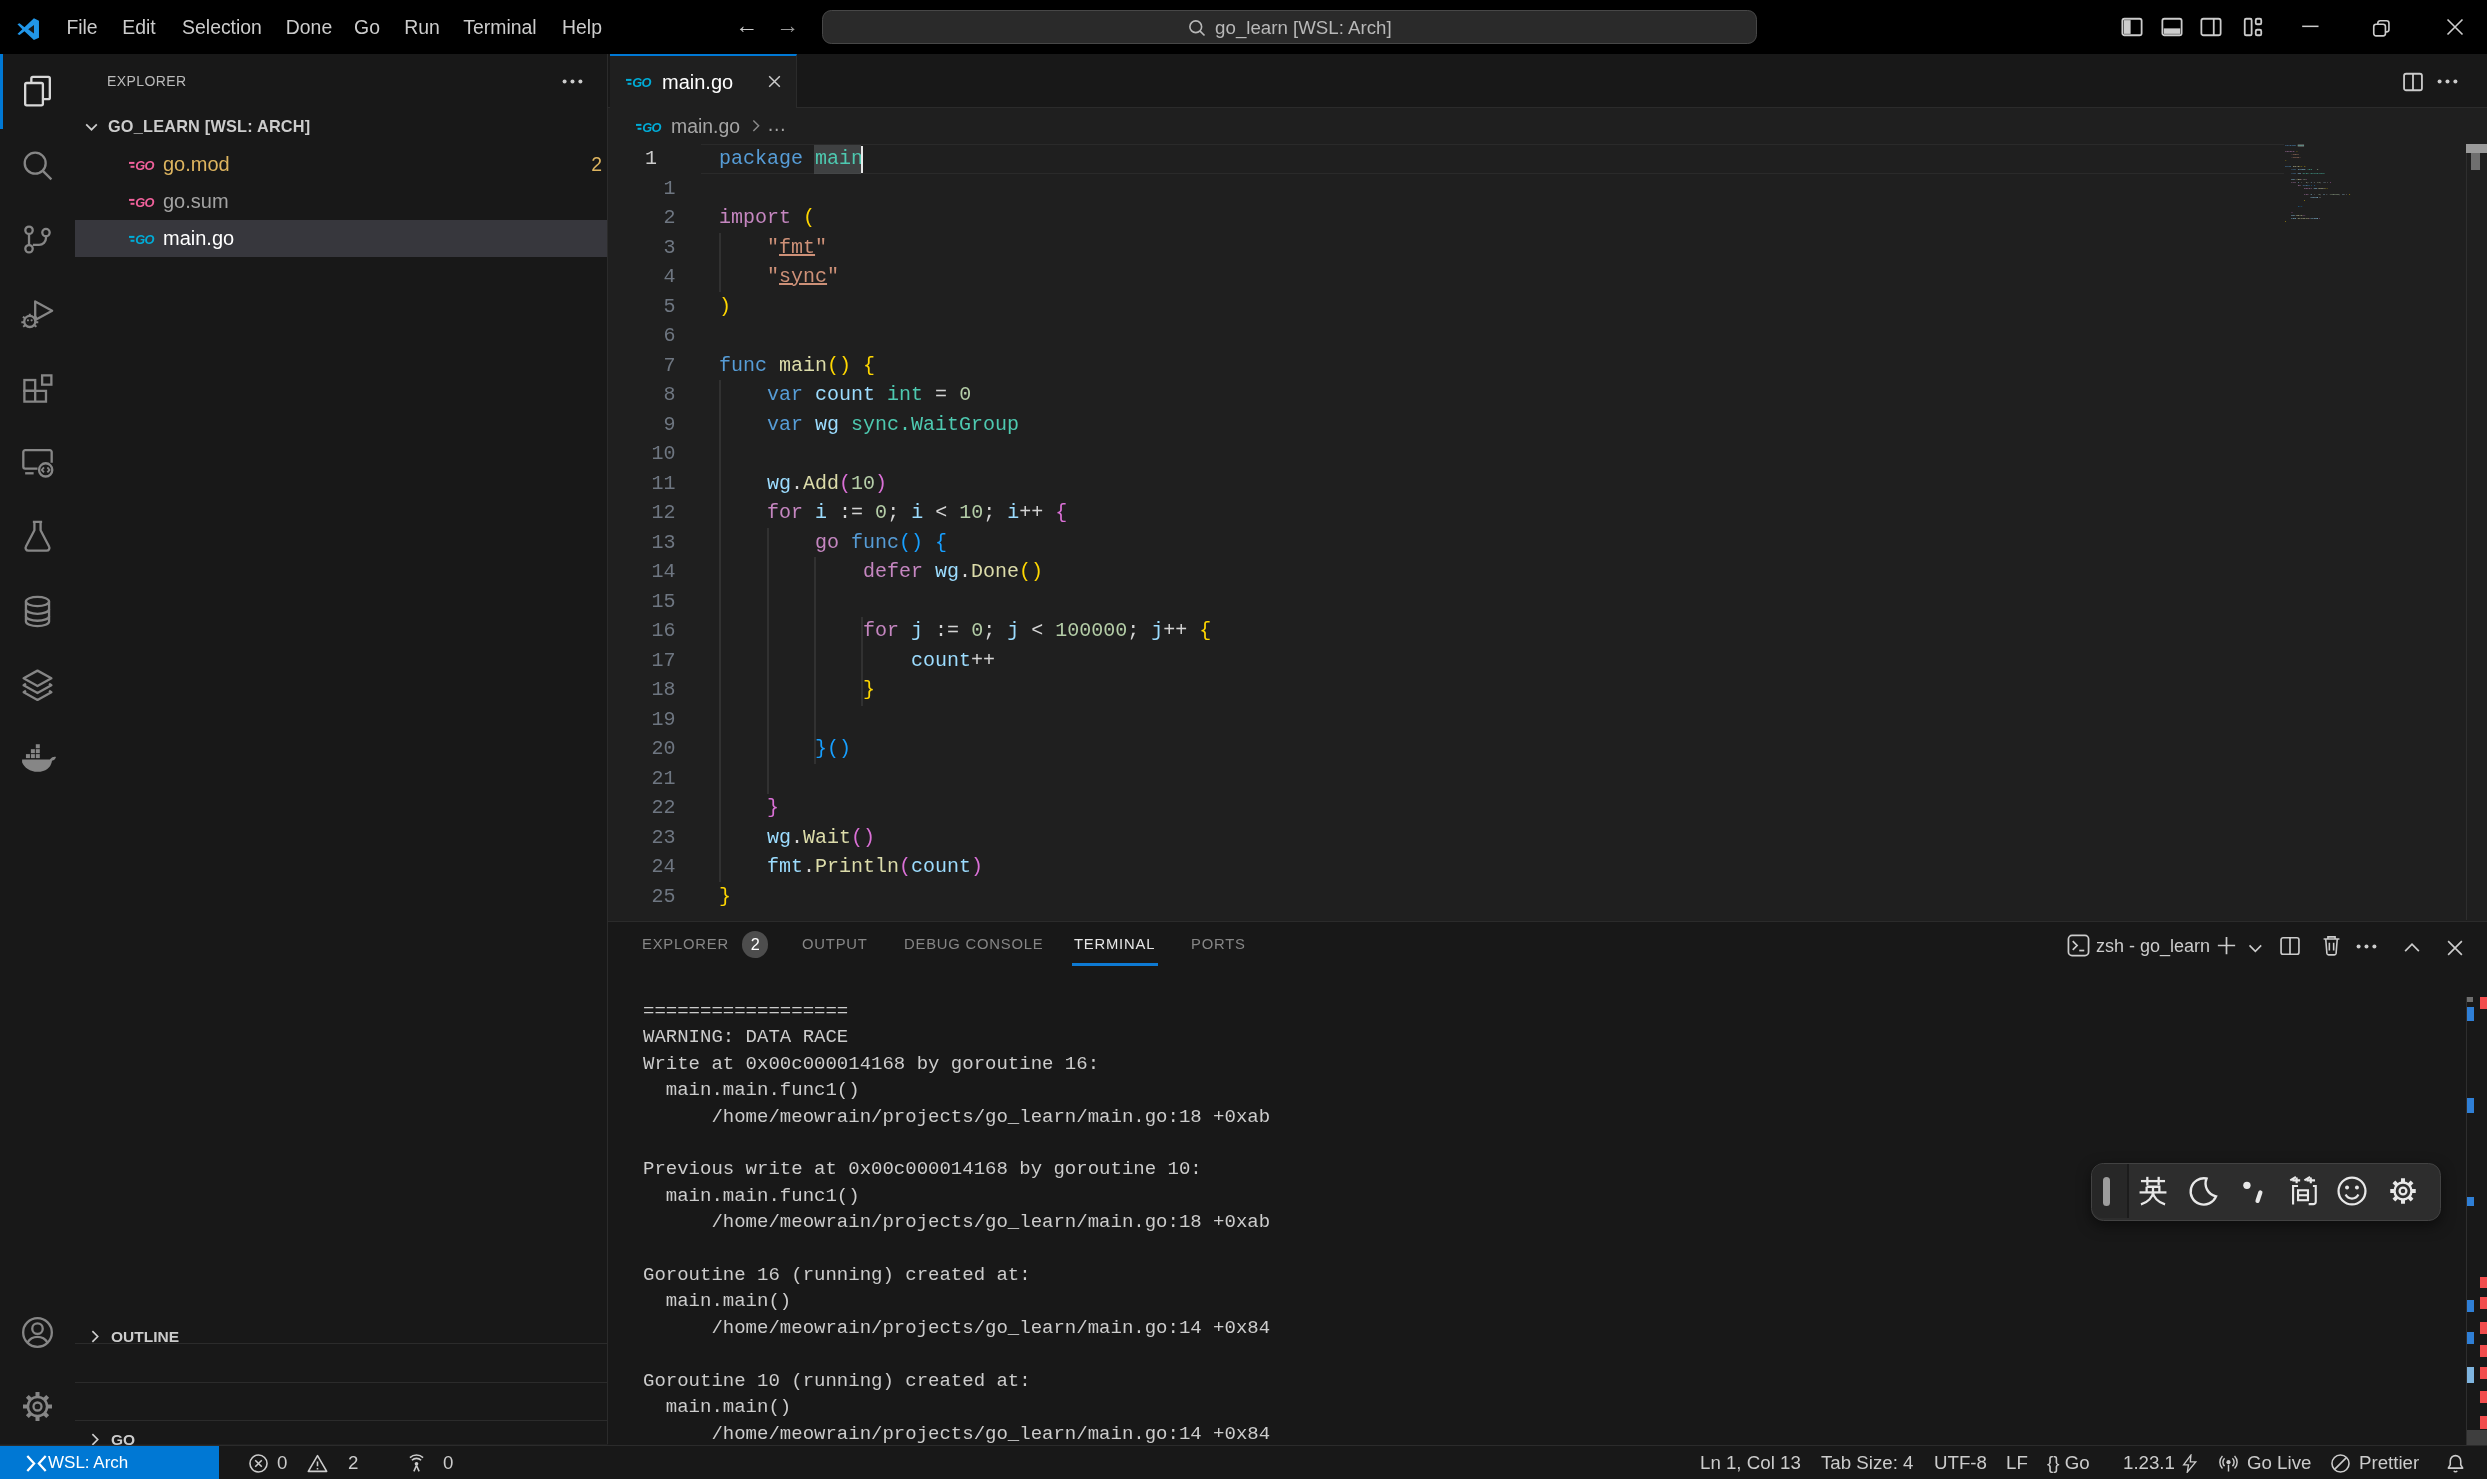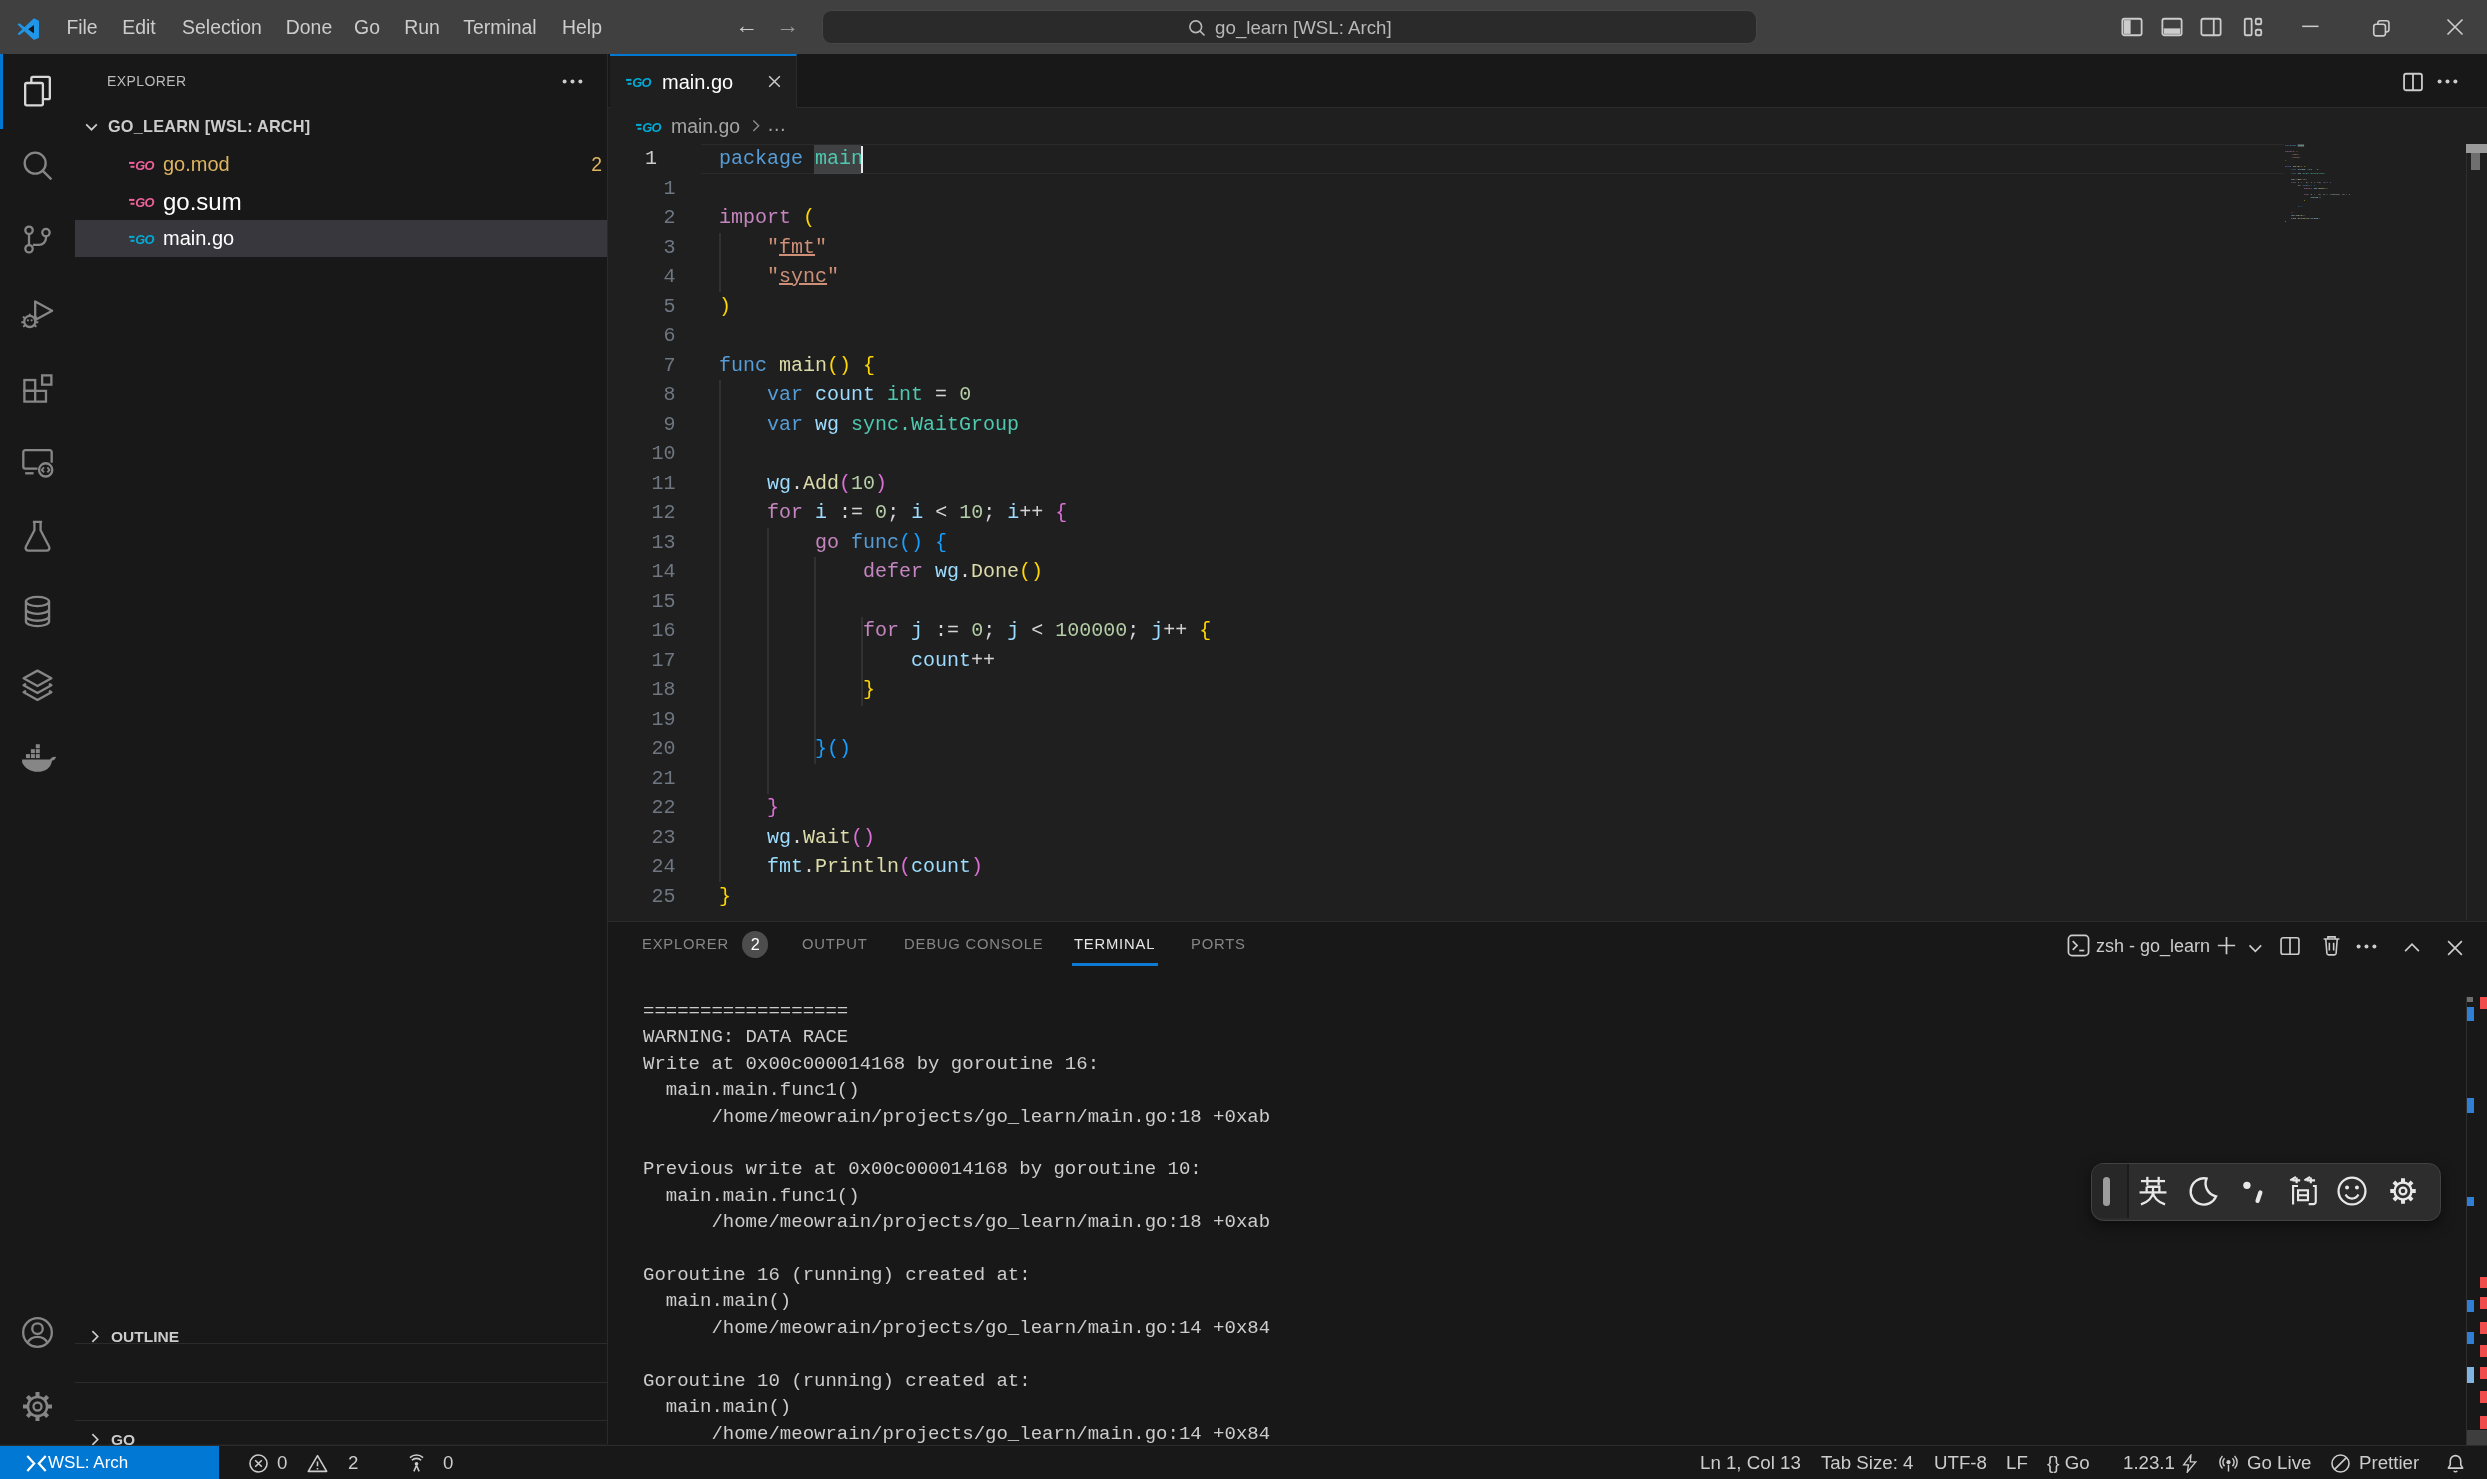--- a/index.html
+++ b/index.html
@@ -2,21 +2,21 @@
 <html style="font-size:12.4px"><head>
 <meta charset="utf-8">
 <style>
 * { margin:0; padding:0; box-sizing:border-box; }
 html,body { width:2487px; height:1480px; background:#1f1f1f; overflow:hidden; }
 body { font-family:"Liberation Sans", sans-serif; }
 .abs { position:absolute; }
 #w { position:relative; width:2487px; height:1480px; background:#1f1f1f; color:#cccccc; }
 
 
-#titlebar { position:absolute; left:0; top:0; width:2487px; height:70px; background:#404040; border-bottom:1.6px solid #2b2b2b; }
+#titlebar { position:absolute; left:0; top:0; width:2487px; height:70px; background:#000000; border-bottom:1.6px solid #2b2b2b; }
 .menu { position:absolute; top:0; height:54px; line-height:54px; font-size:19.4px; color:#cccccc; transform:translateX(-50%); }
 #searchbox { position:absolute; left:822px; top:10px; width:935px; height:34px; background:#2a2a2a; border:0.8px solid #474747; border-radius:9.3px; color:#b8b8b8; font-size:18.7px; text-align:center; line-height:34px; }
 .navarrow { position:absolute; top:0; height:54px; line-height:51px; font-size:23px; color:#cccccc; }
 
 
 #activitybar { position:absolute; left:0; top:54px; width:75px; height:1390px; background:#181818; }
 .abicon { position:absolute; left:18.7px; width:37px; height:37px; }
 .abicon svg { width:37px; height:37px; }
 
 
@@ -197,21 +197,21 @@
     <div class="abs" style="left:88px;top:0;height:37px;line-height:37px;font-size:20px;color:#ddb45f">go.mod</div>
     <div class="abs" style="left:0;top:0;width:527px;height:37px;line-height:37px;font-size:19.4px;color:#ddb45f;text-align:right">2</div>
   </div>
 
   <div class="srow" style="top:129px;height:37px;">
     <svg class="abs" style="left:54px;top:7.8px" width="26.4" height="22" viewBox="0 0 34 28">
       <rect x="0" y="10" width="7" height="2.6" fill="#f0619b"></rect>
           <rect x="2" y="15" width="5" height="2.6" fill="#f0619b"></rect>
       <text x="8" y="21" font-family="Liberation Sans" font-weight="bold" font-style="italic" font-size="16.5" letter-spacing="-1" fill="#f0619b">GO</text>
     </svg>
-    <div class="abs" style="left:88px;top:0;height:37px;line-height:37px;font-size:24px;color:#ffffff">go.sum</div>
+    <div class="abs" style="left:88px;top:0;height:37px;line-height:37px;font-size:20px;color:#a3a3a3">go.sum</div>
   </div>
 
   <div class="srow" style="top:166px;height:37px;background:#37373d;">
     <svg class="abs" style="left:54px;top:7.8px" width="26.4" height="22" viewBox="0 0 34 28">
       <rect x="0" y="10" width="7" height="2.6" fill="#00acd7"></rect>
           <rect x="2" y="15" width="5" height="2.6" fill="#00acd7"></rect>
       <text x="8" y="21" font-family="Liberation Sans" font-weight="bold" font-style="italic" font-size="16.5" letter-spacing="-1" fill="#00acd7">GO</text>
     </svg>
     <div class="abs" style="left:88px;top:0;height:37px;line-height:37px;font-size:20px;color:#ffffff">main.go</div>
   </div>

